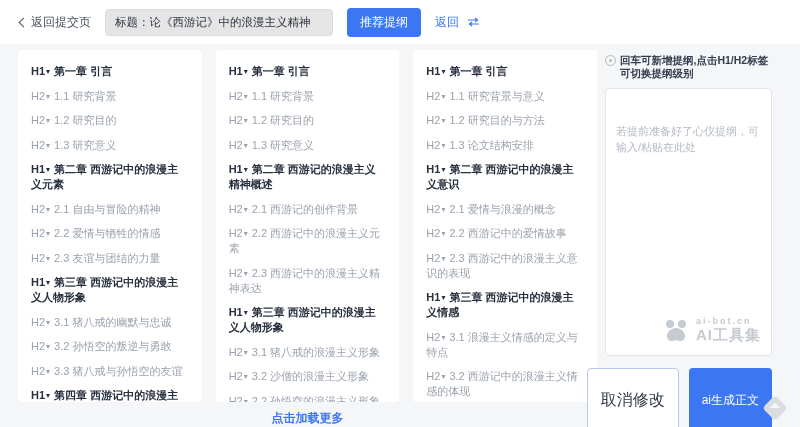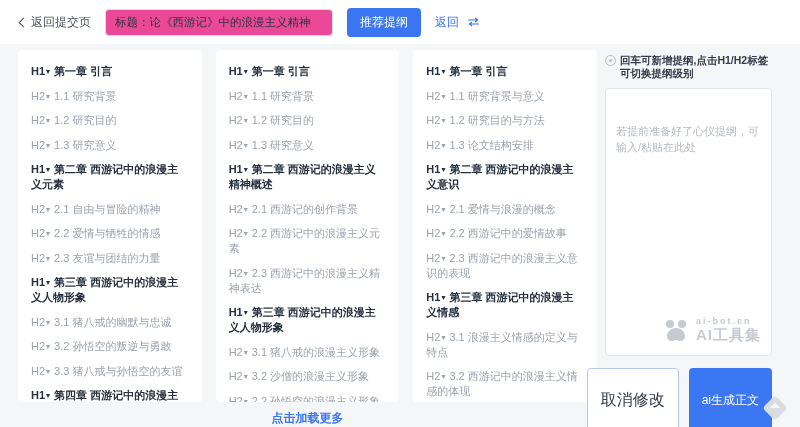--- a/index.html
+++ b/index.html
@@ -13,21 +13,21 @@
     height:44px; background:#fff; display:flex; align-items:center;
     padding:0 20px; gap:14px;
   }
   .back-link { display:flex; align-items:center; gap:4px; font-size:12px;
     color:#49515e; cursor:pointer; white-space:nowrap; }
   .chev { width:7px; height:7px; border-left:1.5px solid #49515e;
     border-bottom:1.5px solid #49515e; transform:rotate(45deg); }
   .title-input {
     width:228px; height:27px; border:1px solid #d8dce3; border-radius:4px;
     font-size:11.5px; color:#2b3442; padding:0 9px; outline:none;
-    font-family:inherit; background:#ec4899;
+    font-family:inherit; background:#e5e5e5;
   }
   .btn-primary {
     background:var(--accent); color:#fff; border:none; border-radius:4px;
     font-size:12px; padding:6px 13px; cursor:pointer; font-family:inherit;
     white-space:nowrap;
   }
   .return-link { display:flex; align-items:center; gap:8px; font-size:12px;
     color:var(--accent); cursor:pointer; white-space:nowrap; }
   
   .main { display:flex; padding:6px 10px 0 18px; gap:8px; }

